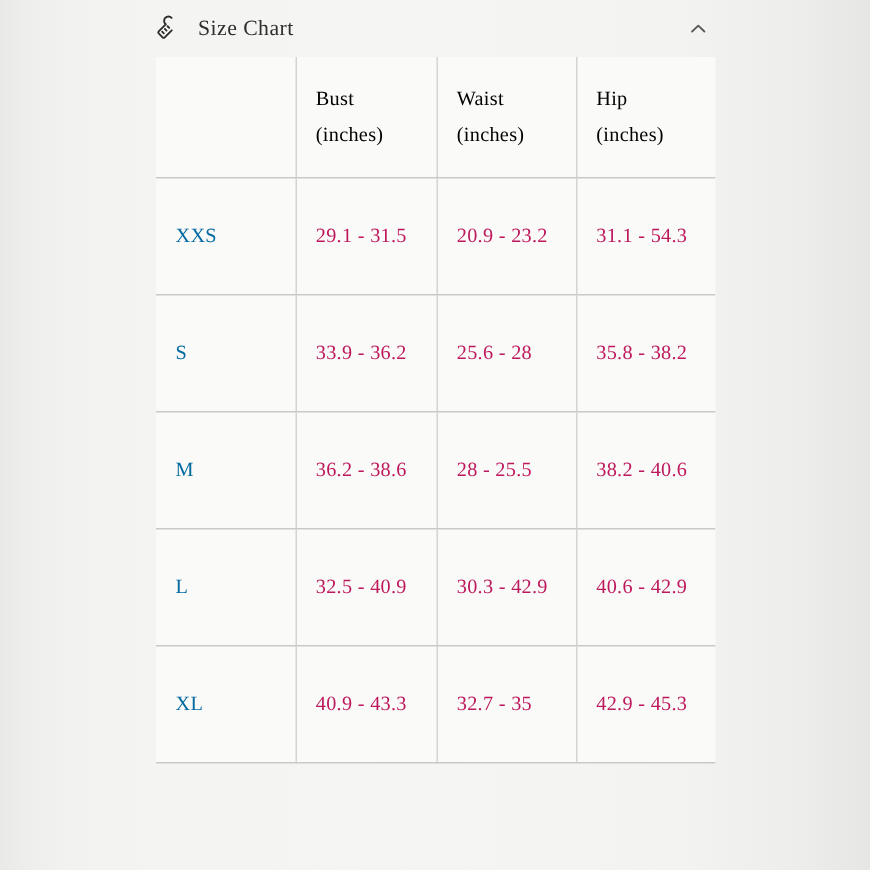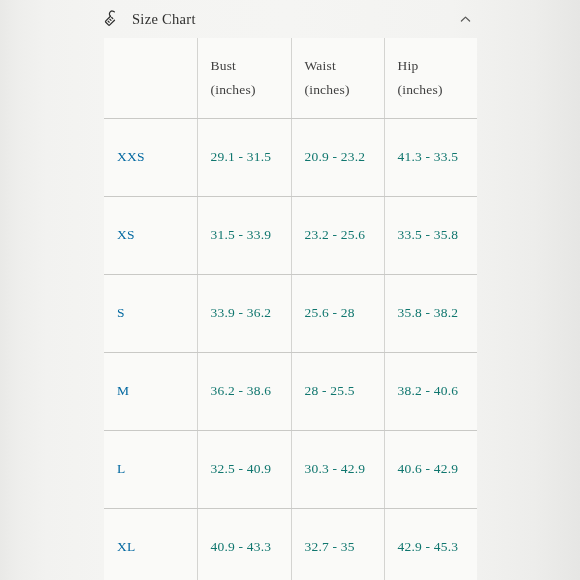--- a/index.html
+++ b/index.html
@@ -102,33 +102,33 @@
   table.size-table th,
   table.size-table td {
     border-right: 1px solid #d4d4d1;
     border-bottom: 1px solid #c9c9c6;
     background: #fafaf8;
     text-align: left;
     vertical-align: middle;
     font-weight: normal;
     font-size: 13.5px;
     line-height: 1.75;
-    color: #0f766e;
+    color: #be185d;
     padding: 6px 13px;
     height: 78px;
     letter-spacing: 0.2px;
     font-family: "Liberation Serif", "DejaVu Serif", serif;
   }
 
   table.size-table tr > *:last-child { border-right: none; }
 
   table.size-table thead th {
     height: 80px;
     vertical-align: middle;
-    color: #404040;
+    color: #000000;
   }
 
   table.size-table thead th.col-empty {
     border-right: 1px solid #d4d4d1;
   }
 
   table.size-table tbody td.cell-size {
     color: #0369a1;
   }
 
@@ -186,29 +186,23 @@
             <span class="hdr-line">(inches)</span>
           </th>
         </tr>
       </thead>
       <tbody>
 
         <tr>
           <td class="cell-size">XXS</td>
           <td>29.1 - 31.5</td>
           <td>20.9 - 23.2</td>
-          <td>41.3 - 33.5</td>
-        </tr>
-
-        <tr>
-          <td class="cell-size">XS</td>
-          <td>31.5 - 33.9</td>
-          <td>23.2 - 25.6</td>
-          <td>33.5 - 35.8</td>
-        </tr>
+          <td>31.1 - 54.3</td>
+        </tr>
+
 
         <tr>
           <td class="cell-size">S</td>
           <td>33.9 - 36.2</td>
           <td>25.6 - 28</td>
           <td>35.8 - 38.2</td>
         </tr>
 
         <tr>
           <td class="cell-size">M</td>

